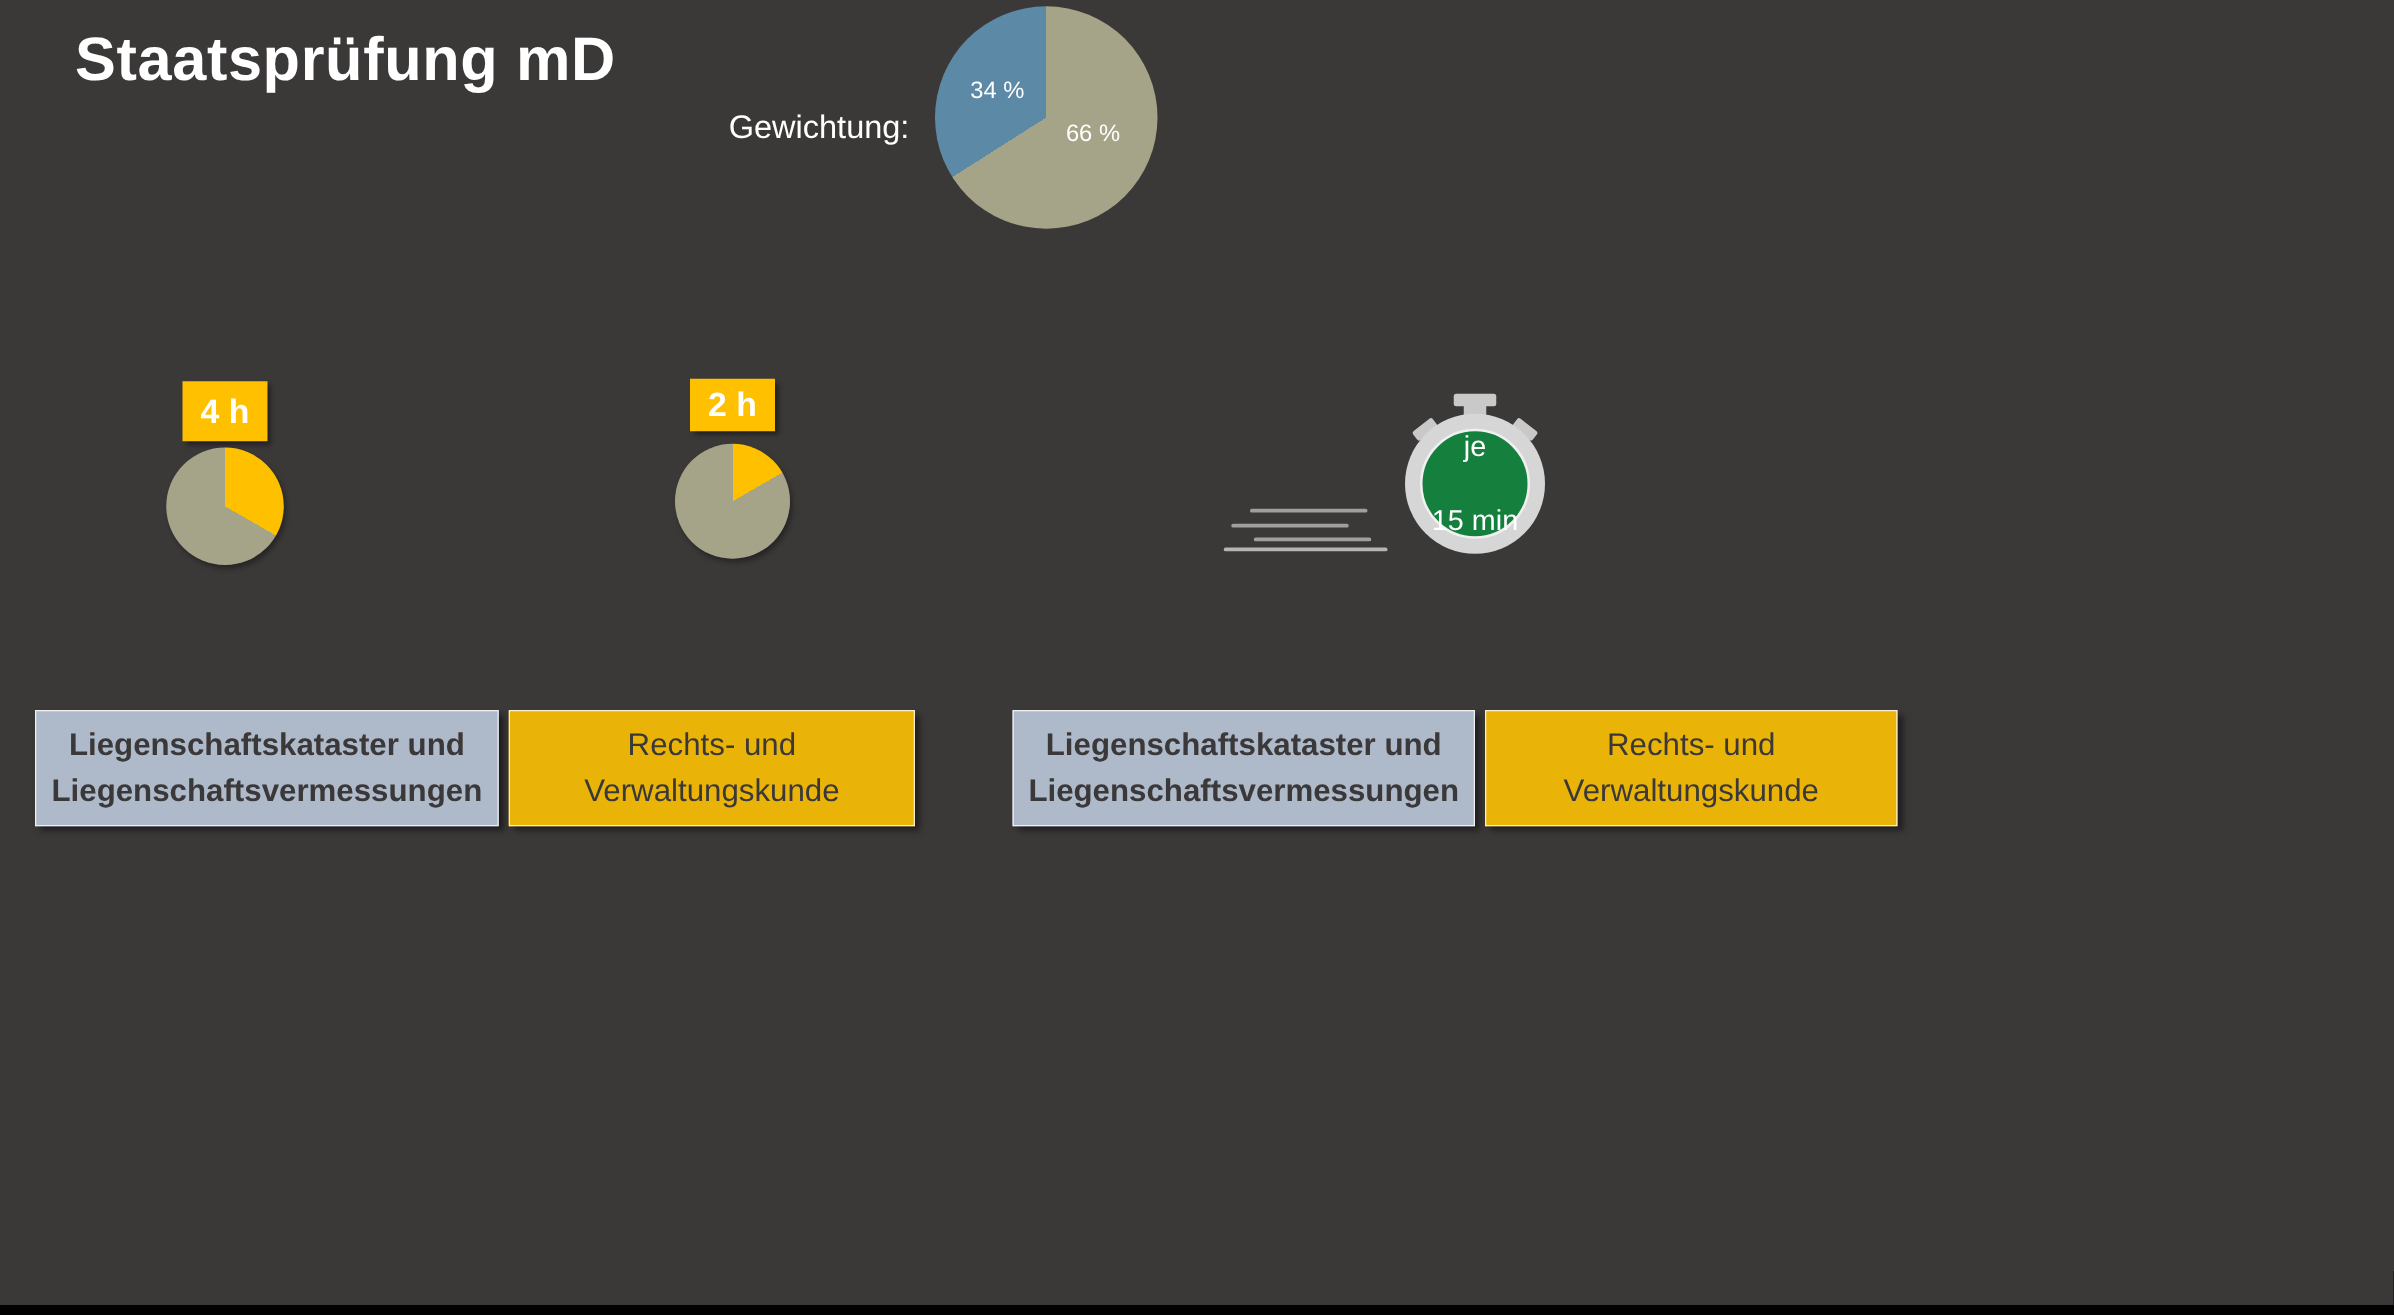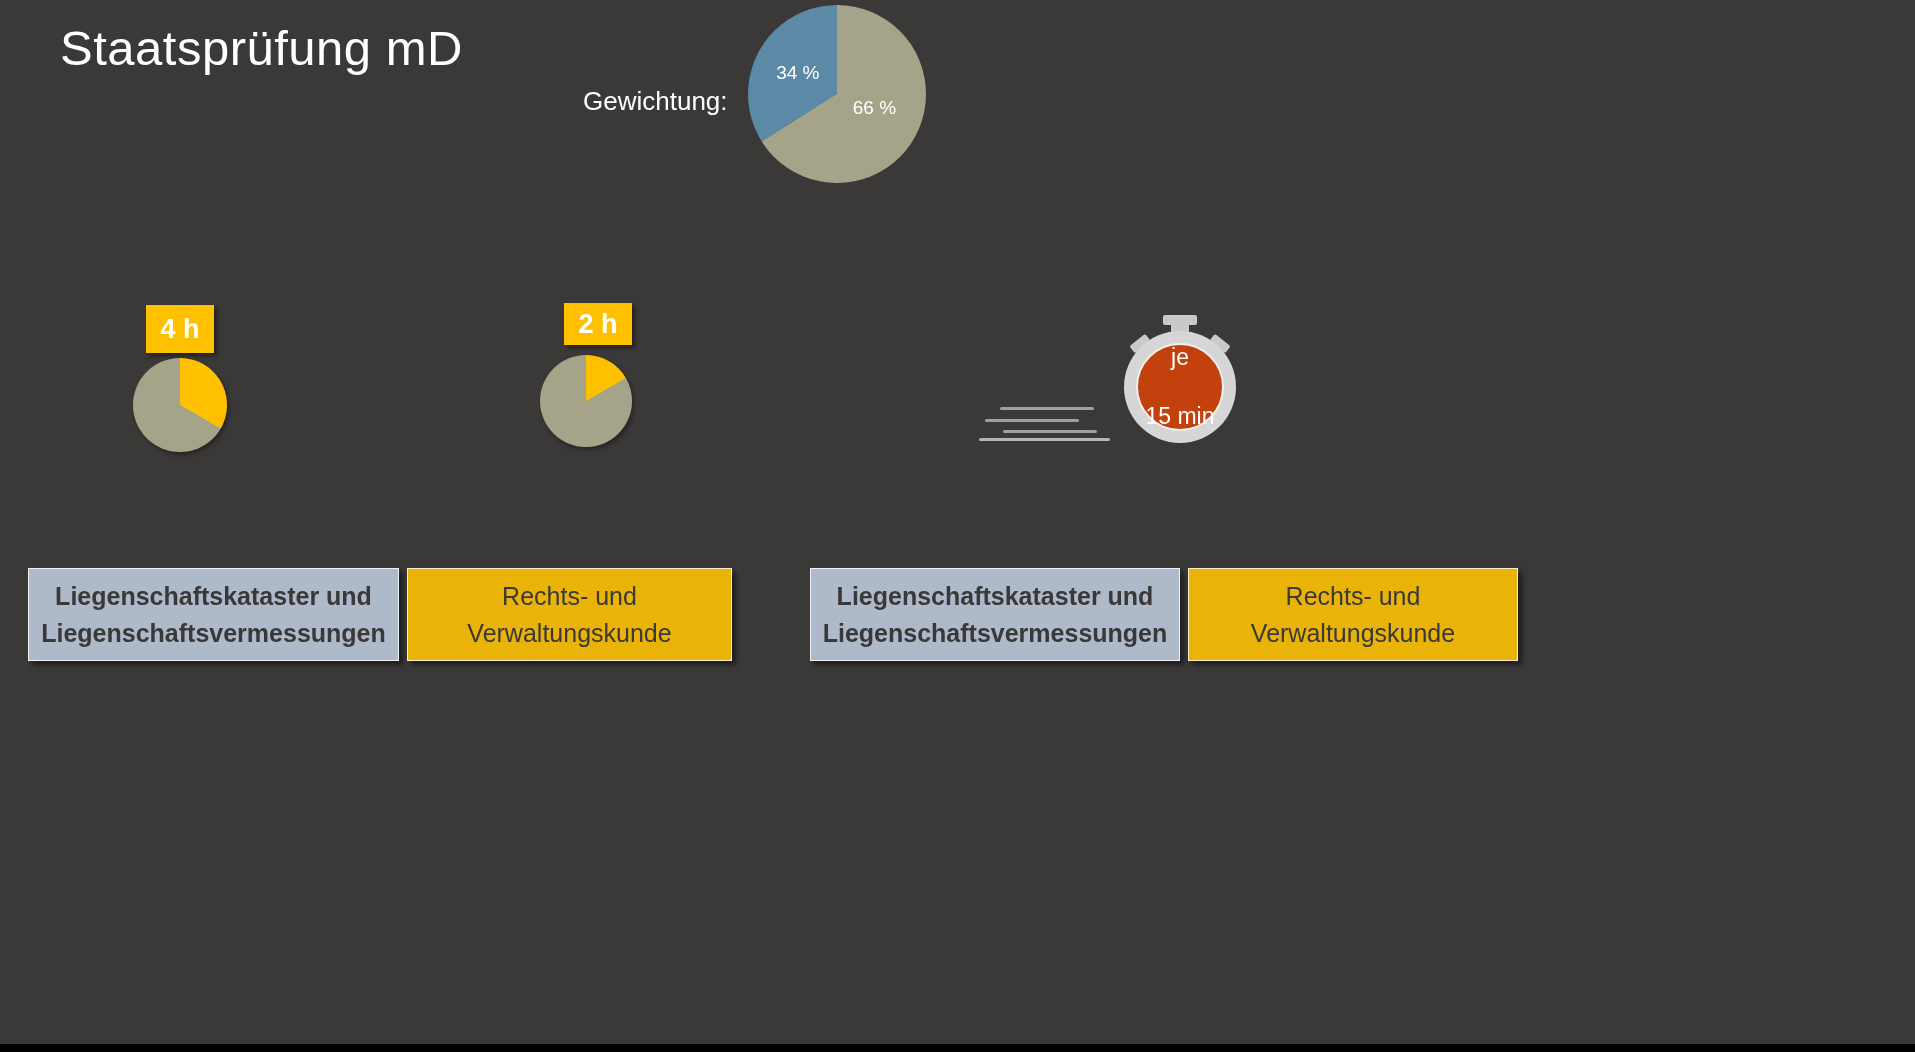--- a/index.html
+++ b/index.html
@@ -13,21 +13,21 @@
     background: #3b3838;
     overflow: hidden;
   }
   .bottom-strip {
     position: absolute; left: 0; top: 1044px; width: 1915px; height: 8px;
     background: #000;
   }
 
   .page-title {
     position: absolute; left: 60px; top: 20px;
-    color: #ffffff; font-size: 49px; font-weight: 400; letter-spacing: 0.5px;
+    color: #ffffff; font-size: 49px; font-weight: 700; letter-spacing: 0.5px;
   }
 
   .weighting-label {
     position: absolute; left: 583px; top: 86px;
     color: #ffffff; font-size: 26px;
   }
 
   .pie-main {
     position: absolute; left: 748px; top: 5px;
     width: 178px; height: 178px; border-radius: 50%;
@@ -50,21 +50,21 @@
   .header-oral   { left: 1015px; top: 216px; width: 326px; background: #5b89a6; }
 
   .duration-tag {
     position: absolute; width: 68px; height: 48px;
     background: #ffc000; color: #ffffff;
     font-size: 27px; font-weight: bold;
     display: flex; align-items: center; justify-content: center;
     box-shadow: 3px 3px 4px rgba(0,0,0,0.45);
   }
   .tag-4h { left: 146px; top: 305px; }
-  .tag-2h { left: 564px; top: 303px; height: 42px; }
+  .tag-2h { left: 552px; top: 303px; height: 42px; }
 
   .clock-pie {
     position: absolute; border-radius: 50%;
     box-shadow: 2px 3px 4px rgba(0,0,0,0.35);
   }
   .clock-4h { left: 133px; top: 358px; width: 94px; height: 94px; }
   .clock-2h { left: 540px; top: 355px; width: 92px; height: 92px; }
 
   
   .stopwatch { position: absolute; left: 1118px; top: 315px; width: 124px; height: 132px; }
@@ -74,21 +74,21 @@
   .sw-nub-left  { left: 12px;  top: 24px; transform: rotate(-38deg); }
   .sw-nub-right { left: 92px;  top: 24px; transform: rotate(38deg); }
   .sw-ring {
     position: absolute; left: 6px; top: 16px;
     width: 112px; height: 112px; border-radius: 50%;
     background: #d6d6d6;
     display: flex; align-items: center; justify-content: center;
   }
   .sw-face {
     width: 88px; height: 88px; border-radius: 50%;
-    background: #c2410c; border: 2px solid #f0f0f0;
+    background: #15803d; border: 2px solid #f0f0f0;
     display: flex; flex-direction: column; align-items: center; justify-content: center;
     color: #ffffff; font-size: 23px; line-height: 1.25; text-align: center; gap: 30px;
   }
 
   .speed-line { position: absolute; height: 3px; background: #9f9f9f; border-radius: 2px; }
   .speed-line-1 { left: 1000px; top: 407px; width: 94px; }
   .speed-line-2 { left: 985px;  top: 419px; width: 94px; }
   .speed-line-3 { left: 1003px; top: 430px; width: 94px; }
   .speed-line-4 { left: 979px;  top: 438px; width: 131px; background: #b5b5b5; }
 

